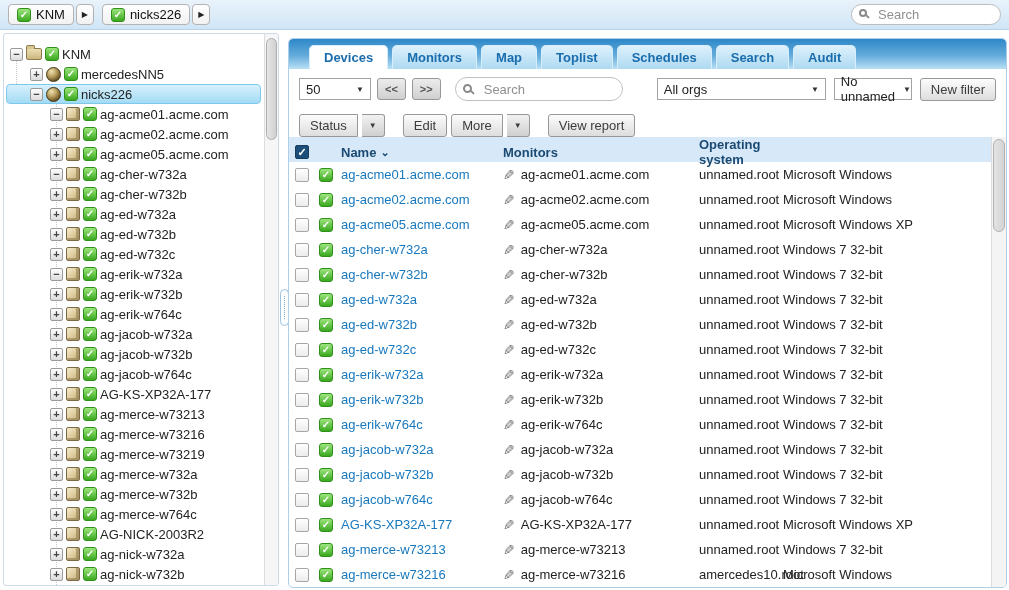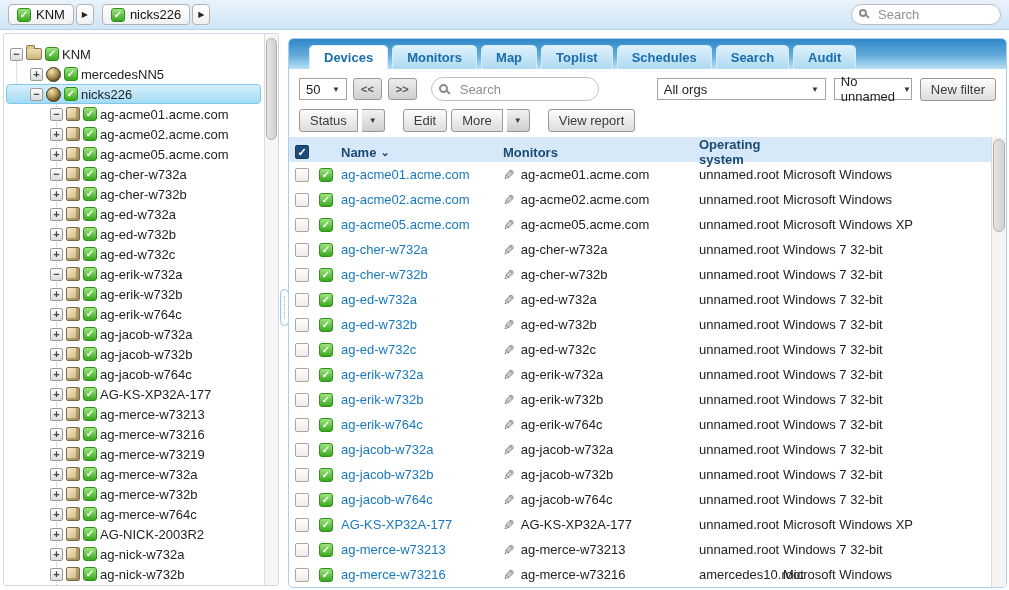--- a/index.html
+++ b/index.html
@@ -93,21 +93,21 @@
   .tsearch { position:relative; margin-left:8px; }
   .tsearch input { width:168px; height:24px; border:1px solid #c0c0c0; border-radius:12px;
     padding:0 10px 0 28px; font-size:13px; color:#333; outline:none;
     font-family:"Liberation Sans", sans-serif; }
   .tsearch input::placeholder { color:#8f8f8f; }
   .tsearch .mag { top:7px; width:9px; height:9px; }
   .rightgroup { margin-left:auto; display:flex; align-items:center; gap:8px; }
   .orgselect { width:169px; }
   .filterselect { width:78px; }
 
-  .actionsrow { height:28px; flex:0 0 28px; display:flex; align-items:flex-start; gap:4px; padding:0 10px; }
+  .actionsrow { height:28px; flex:0 0 28px; display:flex; align-items:flex-end; gap:4px; padding:0 10px; }
   .split-main { border-radius:3px 0 0 3px; }
   .split-arrow { border-radius:0 3px 3px 0; border-left:none; padding:0 7px; font-size:8px;
     background:linear-gradient(#f2f2f2,#cfcfcf); }
   .gap14 { width:10px; }
 
   
   .tablewrap { position:relative; flex:1; overflow:hidden; }
   .tgrid { display:grid; grid-template-columns:24px 22px 162px 196px 84px 1fr;
     align-items:center; padding-left:6px; }
   .thead { height:25px; background:#d7e9f8; color:#1a4a73; font-weight:bold; margin-right:15px; }
@@ -333,21 +333,21 @@
         <div class="tab active">Devices</div>
         <div class="tab">Monitors</div>
         <div class="tab">Map</div>
         <div class="tab">Toplist</div>
         <div class="tab">Schedules</div>
         <div class="tab">Search</div>
         <div class="tab">Audit</div>
       </div>
 
     <div class="toolbar">
-      <div class="fselect" style="width:48px;">
+      <div class="fselect" style="width:72px;">
         <span>50</span>
         <span class="arrow">▼</span>
       </div>
       <div class="btn pager">&lt;&lt;</div>
       <div class="btn pager">&gt;&gt;</div>
       <div class="tsearch">
         <span class="mag"></span>
         <input type="text" placeholder="Search" style="">
       </div>
       <div class="rightgroup">

